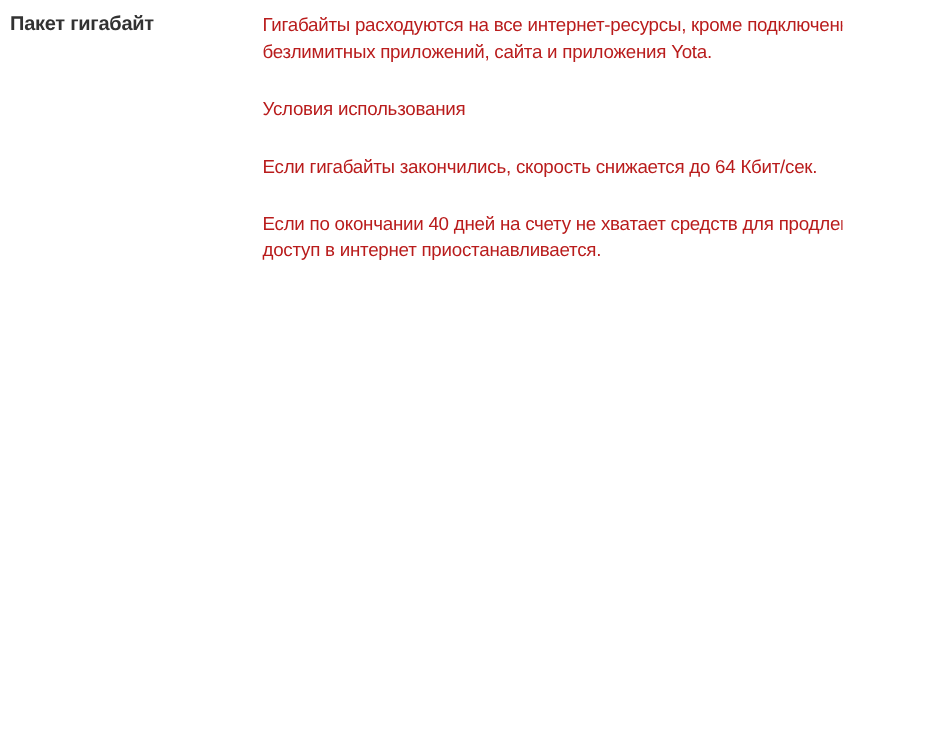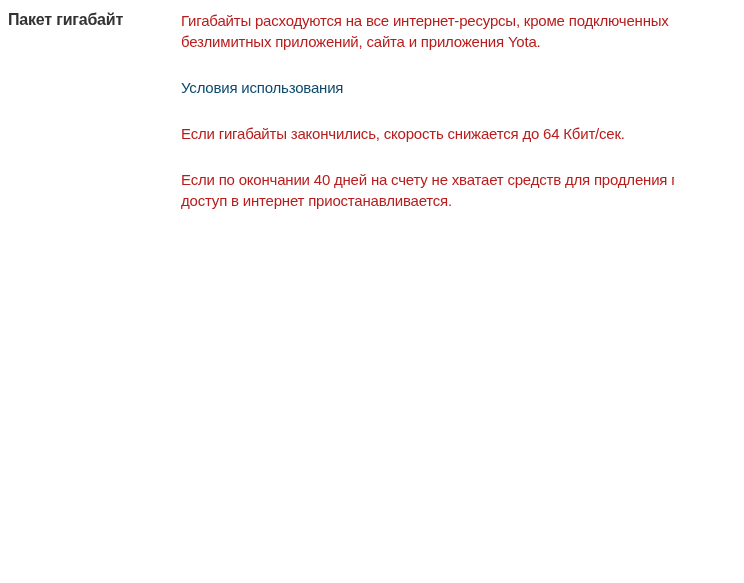--- a/index.html
+++ b/index.html
@@ -13,20 +13,21 @@
     font-family: "Liberation Sans", "DejaVu Sans", sans-serif;
     overflow: hidden;
   }
   .panel {
     box-sizing: border-box;
     display: flex;
     width: 674px;
     height: 583px;
     padding: 10px 0 0 8px;
     overflow: hidden;
+    gap: 29px;
   }
   .label-col {
     flex: 0 0 173px;
     width: 173px;
   }
   .label-col .section-title {
     margin: -1px 0 0 0;
     font-size: 16px;
     line-height: 21px;
     font-weight: bold;
@@ -40,21 +41,21 @@
   }
   .content-col p {
     margin: 0 0 25px 0;
     font-size: 15px;
     line-height: 21px;
     color: #b91c1c;
     letter-spacing: -0.2px;
     white-space: pre;
   }
   .content-col p.muted {
-    color: #0c4a6e;
+    color: #b91c1c;
   }
 </style>
 </head>
 <body>
 
 <div class="panel">
   <div class="label-col">
     <h3 class="section-title">Пакет гигабайт</h3>
   </div>
   <div class="content-col">

